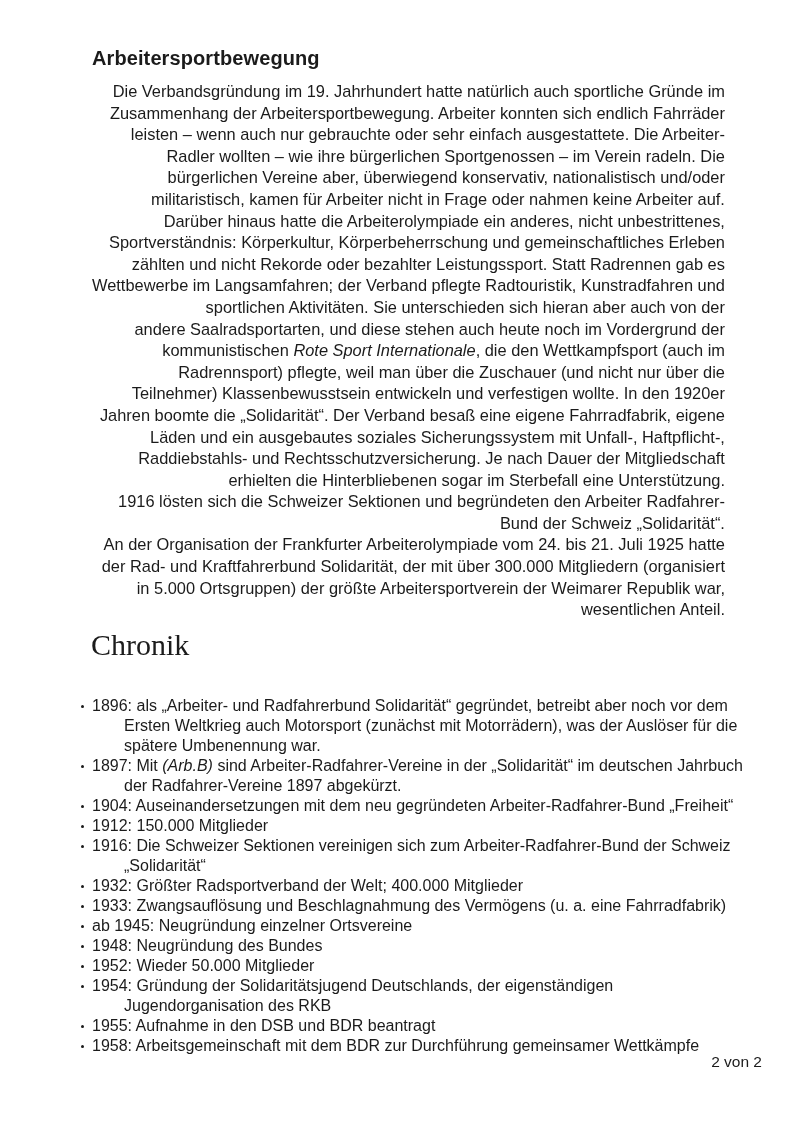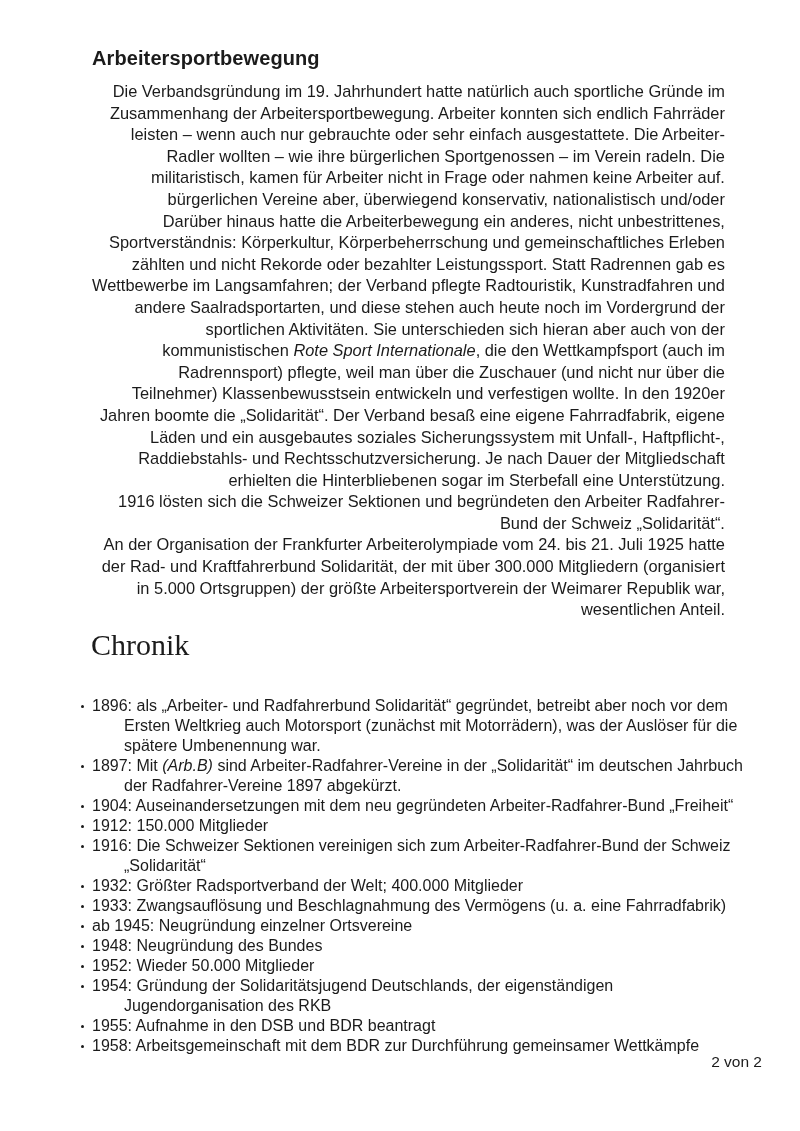--- a/index.html
+++ b/index.html
@@ -75,28 +75,28 @@
 <body>
 
 <div class="page">
   <div class="article-title">Arbeitersportbewegung</div>
 
   <div class="intro">
       <div class="line">Die Verbandsgründung im 19. Jahrhundert hatte natürlich auch sportliche Gründe im</div>
       <div class="line">Zusammenhang der Arbeitersportbewegung. Arbeiter konnten sich endlich Fahrräder</div>
       <div class="line">leisten – wenn auch nur gebrauchte oder sehr einfach ausgestattete. Die Arbeiter-</div>
       <div class="line">Radler wollten – wie ihre bürgerlichen Sportgenossen – im Verein radeln. Die</div>
+      <div class="line">bürgerlichen Vereine aber, überwiegend konservativ, nationalistisch und/oder</div>
       <div class="line">militaristisch, kamen für Arbeiter nicht in Frage oder nahmen keine Arbeiter auf.</div>
-      <div class="line">bürgerlichen Vereine aber, überwiegend konservativ, nationalistisch und/oder</div>
-      <div class="line">Darüber hinaus hatte die Arbeiterbewegung ein anderes, nicht unbestrittenes,</div>
+      <div class="line">Darüber hinaus hatte die Arbeiterolympiade ein anderes, nicht unbestrittenes,</div>
       <div class="line">Sportverständnis: Körperkultur, Körperbeherrschung und gemeinschaftliches Erleben</div>
       <div class="line">zählten und nicht Rekorde oder bezahlter Leistungssport. Statt Radrennen gab es</div>
       <div class="line">Wettbewerbe im Langsamfahren; der Verband pflegte Radtouristik, Kunstradfahren und</div>
+      <div class="line">sportlichen Aktivitäten. Sie unterschieden sich hieran aber auch von der</div>
       <div class="line">andere Saalradsportarten, und diese stehen auch heute noch im Vordergrund der</div>
-      <div class="line">sportlichen Aktivitäten. Sie unterschieden sich hieran aber auch von der</div>
       <div class="line">kommunistischen <i>Rote Sport Internationale</i>, die den Wettkampfsport (auch im</div>
       <div class="line">Radrennsport) pflegte, weil man über die Zuschauer (und nicht nur über die</div>
       <div class="line">Teilnehmer) Klassenbewusstsein entwickeln und verfestigen wollte. In den 1920er</div>
       <div class="line">Jahren boomte die „Solidarität“. Der Verband besaß eine eigene Fahrradfabrik, eigene</div>
       <div class="line">Läden und ein ausgebautes soziales Sicherungssystem mit Unfall-, Haftpflicht-,</div>
       <div class="line">Raddiebstahls- und Rechtsschutzversicherung. Je nach Dauer der Mitgliedschaft</div>
       <div class="line">erhielten die Hinterbliebenen sogar im Sterbefall eine Unterstützung.</div>
       <div class="line">1916 lösten sich die Schweizer Sektionen und begründeten den Arbeiter Radfahrer-</div>
       <div class="line">Bund der Schweiz „Solidarität“.</div>
       <div class="line">An der Organisation der Frankfurter Arbeiterolympiade vom 24. bis 21. Juli 1925 hatte</div>

